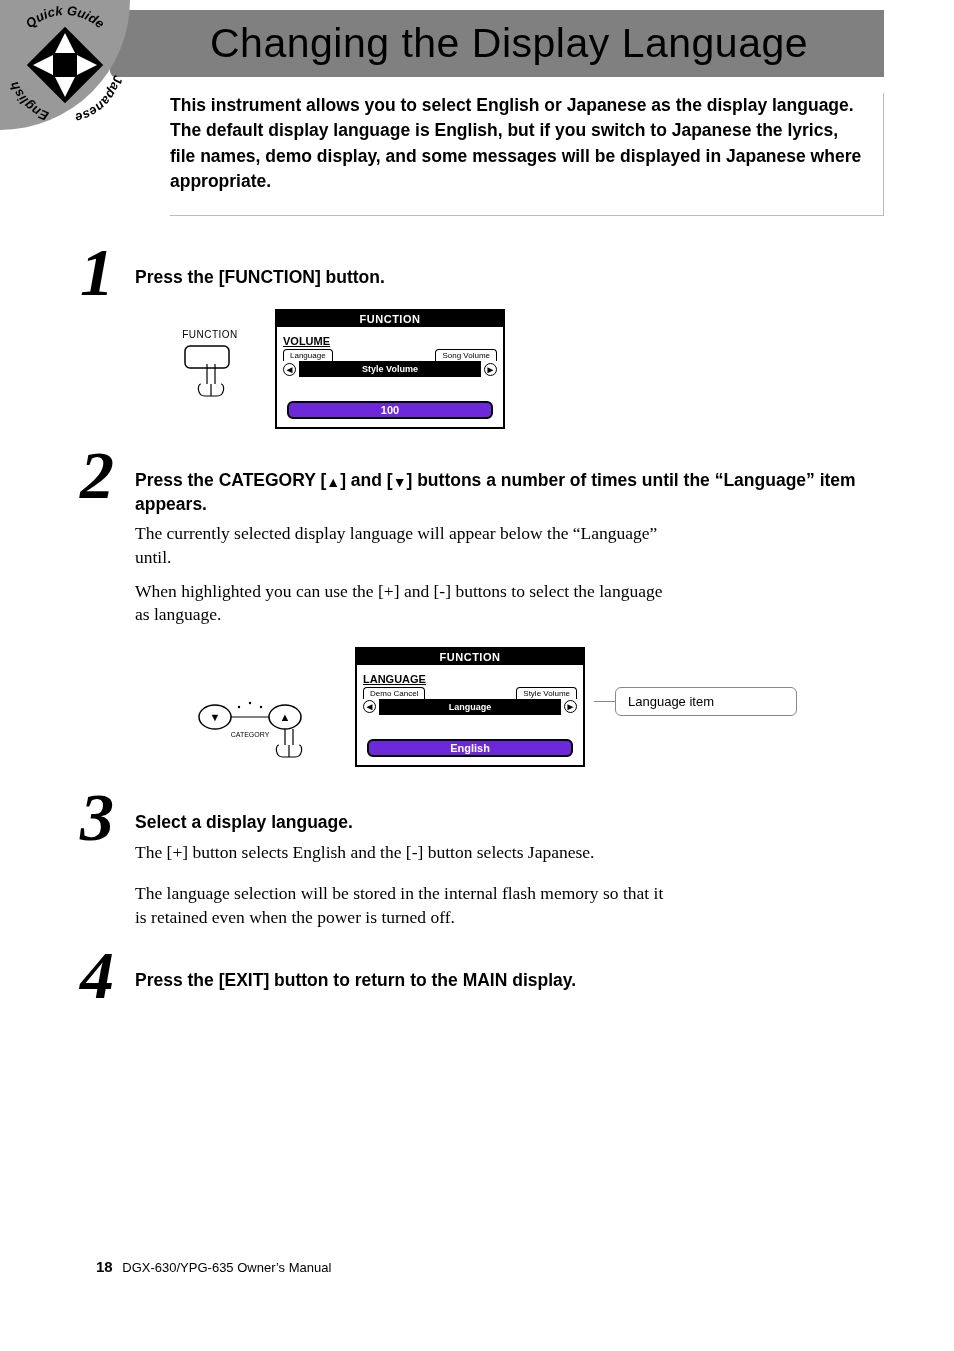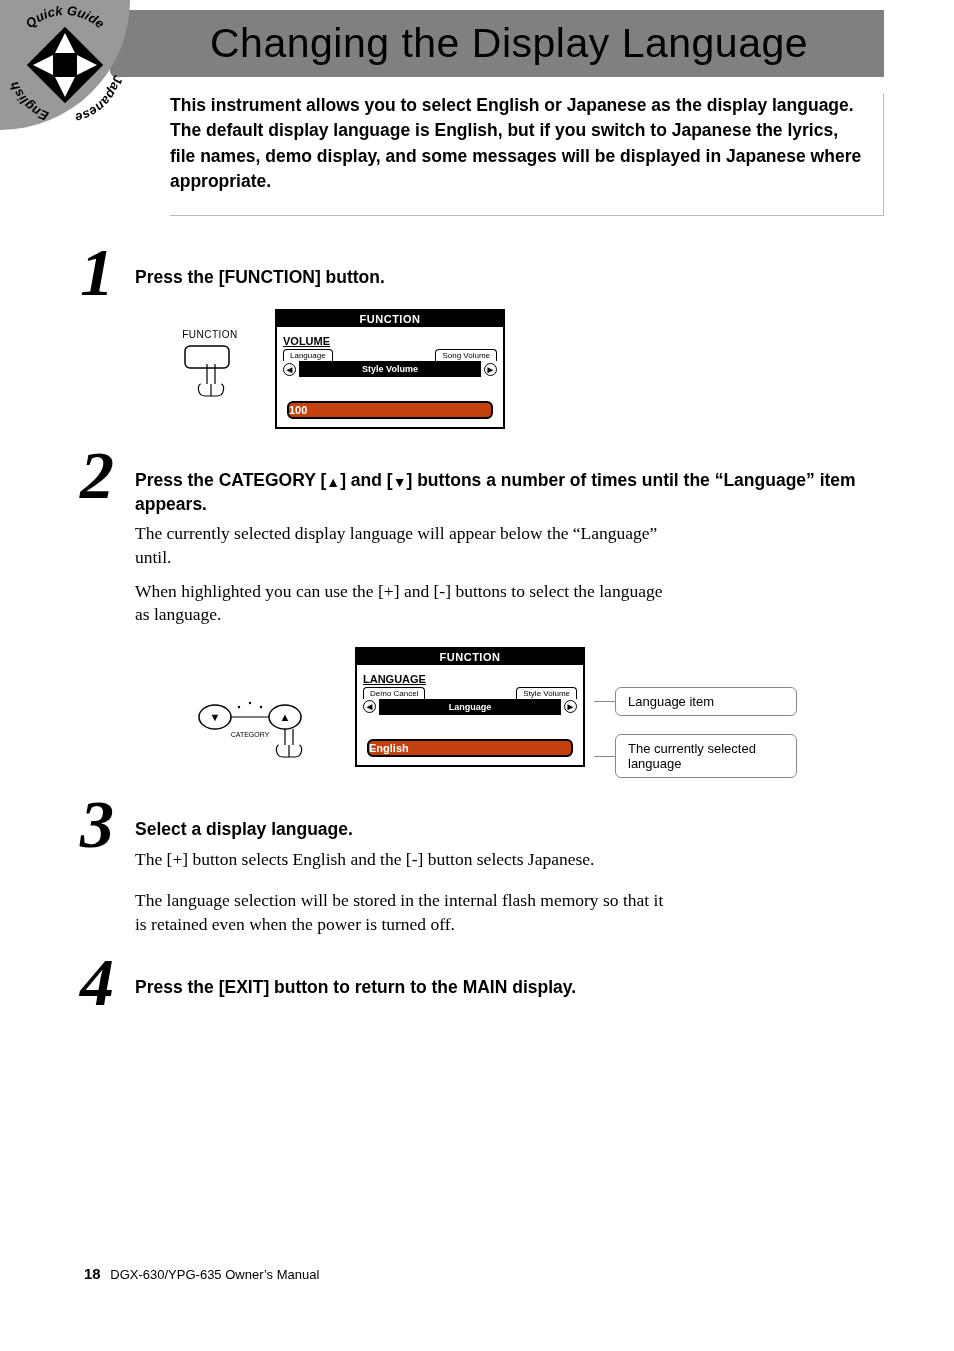--- a/index.html
+++ b/index.html
@@ -151,22 +151,23 @@
     text-align: center;
     font-size: 9px;
     font-weight: bold;
     padding: 2px 0;
     border: 1px solid #000;
   }
   .lcd-value {
     margin: 24px 10px 8px 10px;
     border: 2px solid #000;
     border-radius: 6px;
-    background: #c2410c;
+    background: #6d28d9;
     color: #fff;
+    text-align: center;
     font-size: 11px;
     font-weight: bold;
     padding: 1px 0;
   }
   .callout-col {
     display: flex;
     flex-direction: column;
     gap: 18px;
     margin-top: 40px;
   }
@@ -183,21 +184,21 @@
     position: absolute;
     left: -22px;
     top: 50%;
     width: 22px;
     height: 1px;
     background: #888;
   }
   .footer {
     position: absolute;
     bottom: 18px;
-    left: 84px;
+    left: 96px;
     font-size: 13px;
   }
   .footer .pn { font-weight: bold; font-size: 15px; margin-right: 6px; }
   .up-glyph, .down-glyph {
     display: inline-block;
     font-size: 14px;
     vertical-align: -1px;
   }
   .cat-dial {
     margin-top: 30px;
@@ -309,21 +310,20 @@
         <div class="lcd-mid">
           <div class="lcd-arrow">◄</div>
           <div class="lcd-mid-bar">Language</div>
           <div class="lcd-arrow">►</div>
         </div>
         <div class="lcd-value">English</div>
       </div>
 
       <div class="callout-col">
         <div class="callout">Language item</div>
-        <div class="callout">The currently selected language</div>
       </div>
     </div>
   </div>
 
   <div class="step">
     <div class="step-num">3</div>
     <div class="step-title">Select a display language.</div>
     <p class="step-body">The [+] button selects English and the [-] button selects Japanese.</p>
     <p class="step-body" style="margin-top:18px">The language selection will be stored in the internal flash memory so that it is retained even when the power is turned off.</p>
   </div>

